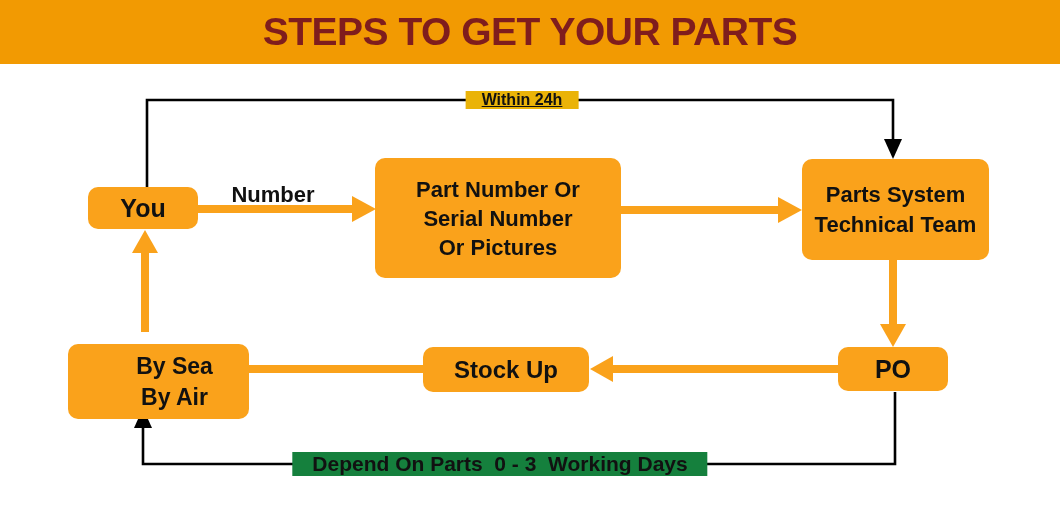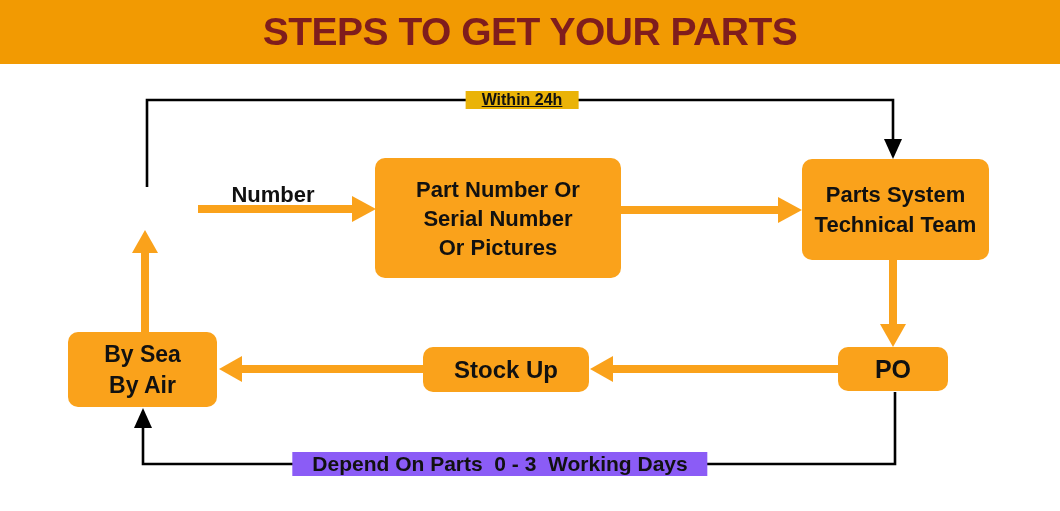--- a/index.html
+++ b/index.html
@@ -30,32 +30,32 @@
   .node{
     position:absolute;
     background:#FAA21B;border-radius:10px;
     color:#111111;font-weight:bold;text-align:center;
     display:flex;align-items:center;justify-content:center;
     white-space:pre-line;
   }
   .node-you    {left:88px; top:187px; width:110px;height:42px; font-size:25px;}
   .node-details{left:375px;top:158px; width:246px;height:120px;font-size:22px;line-height:29px;}
   .node-team   {left:802px;top:159px; width:187px;height:101px;font-size:22px;line-height:30px;}
-  .node-ship   {left:68px; top:332px; width:149px;height:75px; font-size:23px;line-height:31px;}
+  .node-ship   {left:68px; top:344px; width:149px;height:75px; font-size:23px;line-height:31px;padding-left:32px;}
   .node-stock  {left:423px;top:347px; width:166px;height:45px; font-size:24px;}
   .node-po     {left:838px;top:347px; width:110px;height:44px; font-size:25px;}
   
   .edge-label{
     position:absolute;transform:translate(-50%,-50%);
     color:#111111;font-weight:bold;font-size:22px;white-space:pre;
   }
   .lbl-provide{left:273px;top:195px;}
   .lbl-confirm{left:691px;top:196px;}
   .lbl-within {left:522px;top:100px;background:#eab308;padding:0 16px;font-size:16px;text-decoration:underline;}
-  .lbl-depend {left:500px;top:464px;background:#8b5cf6;padding:0 20px;font-size:21px;}
+  .lbl-depend {left:500px;top:464px;background:#15803d;padding:0 20px;font-size:21px;}
 </style>
 </head>
 <body>
 
 <div id="stage">
 
   <div class="banner">
     <h1>STEPS TO GET YOUR PARTS</h1>
   </div>
 
@@ -79,20 +79,21 @@
     <path class="orange-line" d="M838,369 L613,369"></path>
     <polygon class="orange-head" points="613,356 613,382 590,369"></polygon>
 
     <path class="orange-line" d="M423,369 L242,369"></path>
     <polygon class="orange-head" points="242,356 242,382 219,369"></polygon>
 
     <path class="orange-line" d="M145,332 L145,253"></path>
     <polygon class="orange-head" points="132,253 158,253 145,230"></polygon>
   </svg>
 
+  <div class="node node-you">You</div>
   <div class="node node-details">Part Number Or
 Serial Number
 Or Pictures</div>
   <div class="node node-team">Parts System
 Technical Team</div>
   <div class="node node-ship">By Sea
 By Air</div>
   <div class="node node-po">PO</div>
   <div class="node node-stock">Stock Up</div>
 

